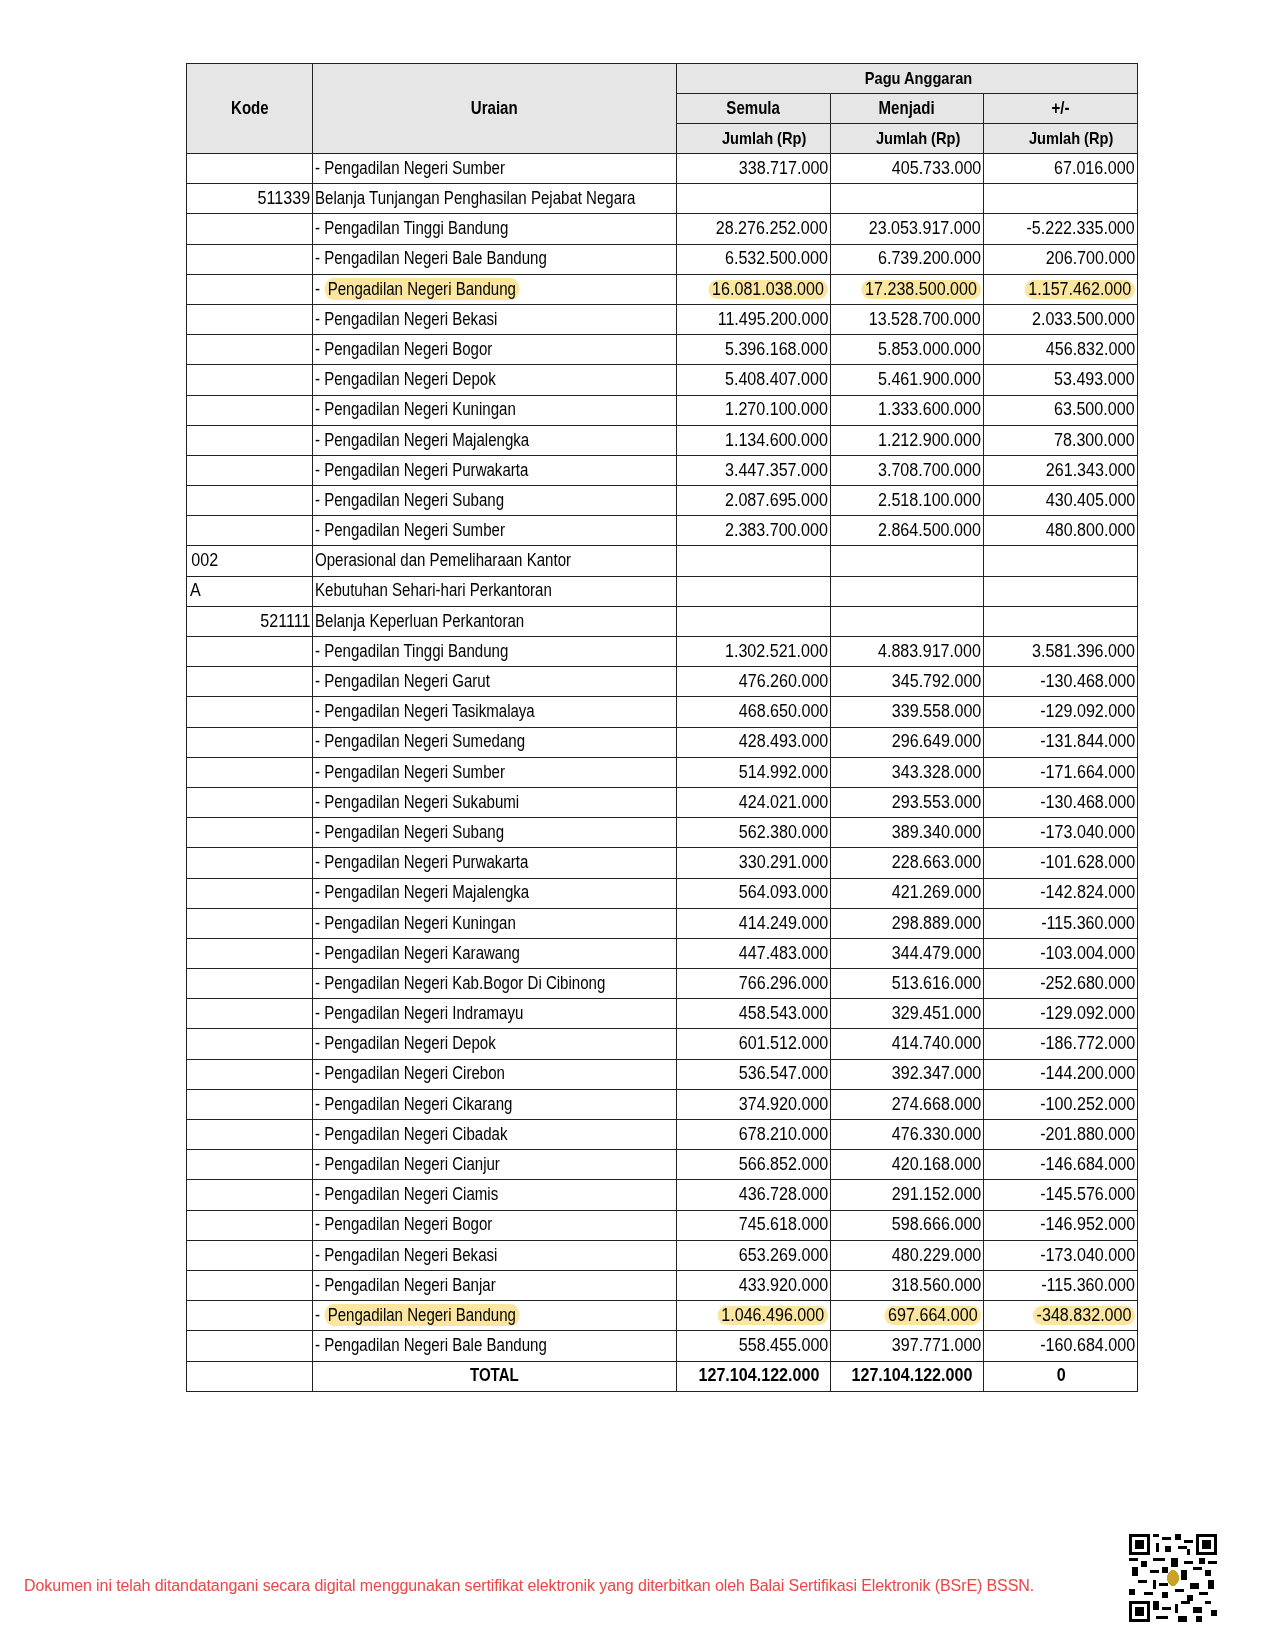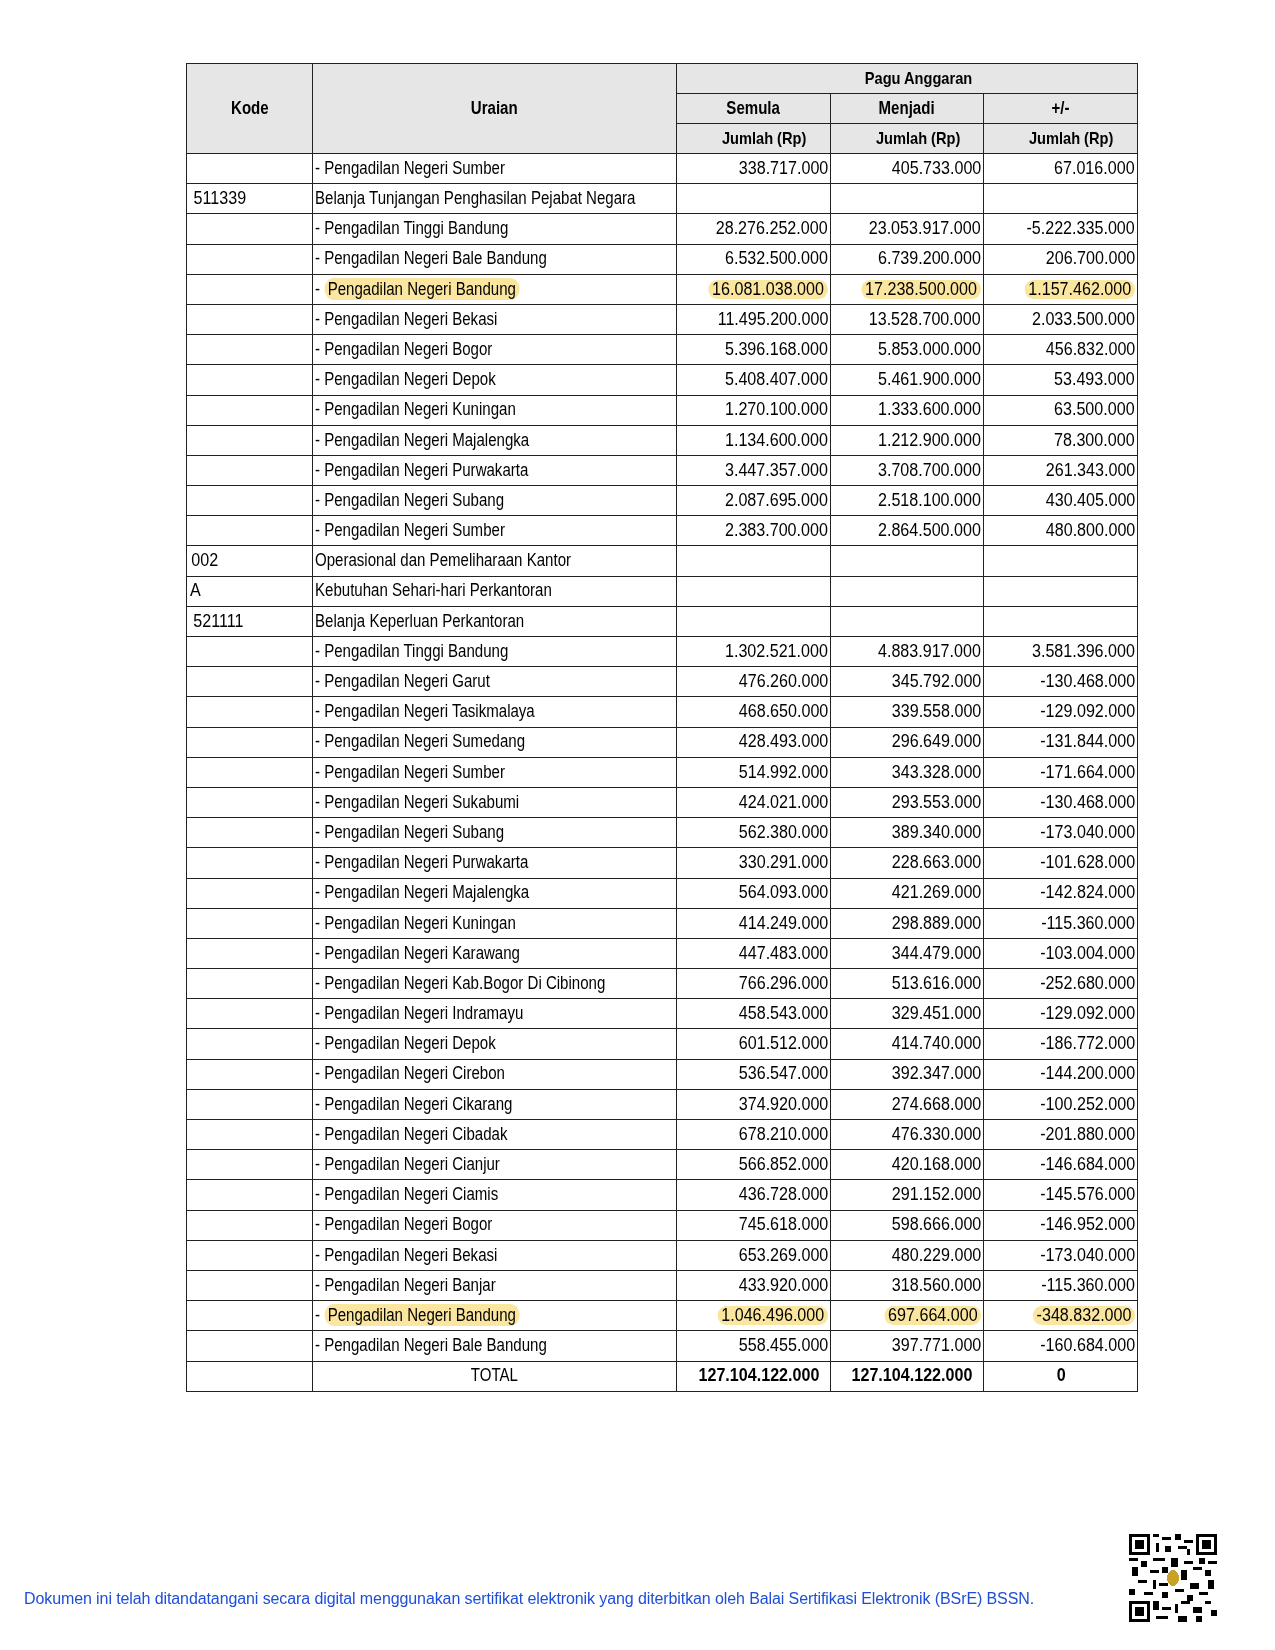--- a/index.html
+++ b/index.html
@@ -13,29 +13,29 @@
   table.budget col.c-num2 { width: 153px; }
   table.budget col.c-num3 { width: 154px; }
   table.budget th, table.budget td { border: 1.5px solid #222; padding: 0 2px; height: 29.2px;
         font-size: 17.5px; line-height: 1; white-space: nowrap; overflow: hidden;
         font-stretch: condensed; }
   table.budget thead th { background: #e6e6e6; font-weight: bold; text-align: center; height: 29px; }
   table.budget thead th.small { font-size: 17px; padding-left: 24px; }
   .cond { display: inline-block; transform: scaleX(0.86); transform-origin: left center; }
   .cond-r { display: inline-block; transform: scaleX(0.92); transform-origin: right center; }
   .cond-c { display: inline-block; transform: scaleX(0.86); transform-origin: center center; }
-  td.kode { text-align: left; }
+  td.kode { text-align: right; }
   td.kode.center { text-align: left; }
   td.num { text-align: right; }
-  td.total-label { text-align: center; font-weight: normal; }
+  td.total-label { text-align: center; font-weight: bold; }
   td.total-num { text-align: center; font-weight: bold; }
   .hl { background: #fbe6a0; border-radius: 12px; padding: 1px 4px; }
   tr.hl-row td.num .cond-r { background: #fbe6a0; border-radius: 12px; padding: 1px 4px; }
-  .footer-text { position: absolute; left: 24px; top: 1577px; font-size: 16px; color: #1d4ed8;
-                 letter-spacing: -0.1px; margin-top: 13px; }
+  .footer-text { position: absolute; left: 24px; top: 1577px; font-size: 16px; color: #ef4444;
+                 letter-spacing: -0.1px; }
   .qr { position: absolute; left: 1129px; top: 1534px; width: 88px; height: 88px; }
 </style>
 </head>
 <body>
 
 <table class="budget">
   <colgroup>
     <col class="c-kode">
       <col class="c-uraian">
       <col class="c-num1">

